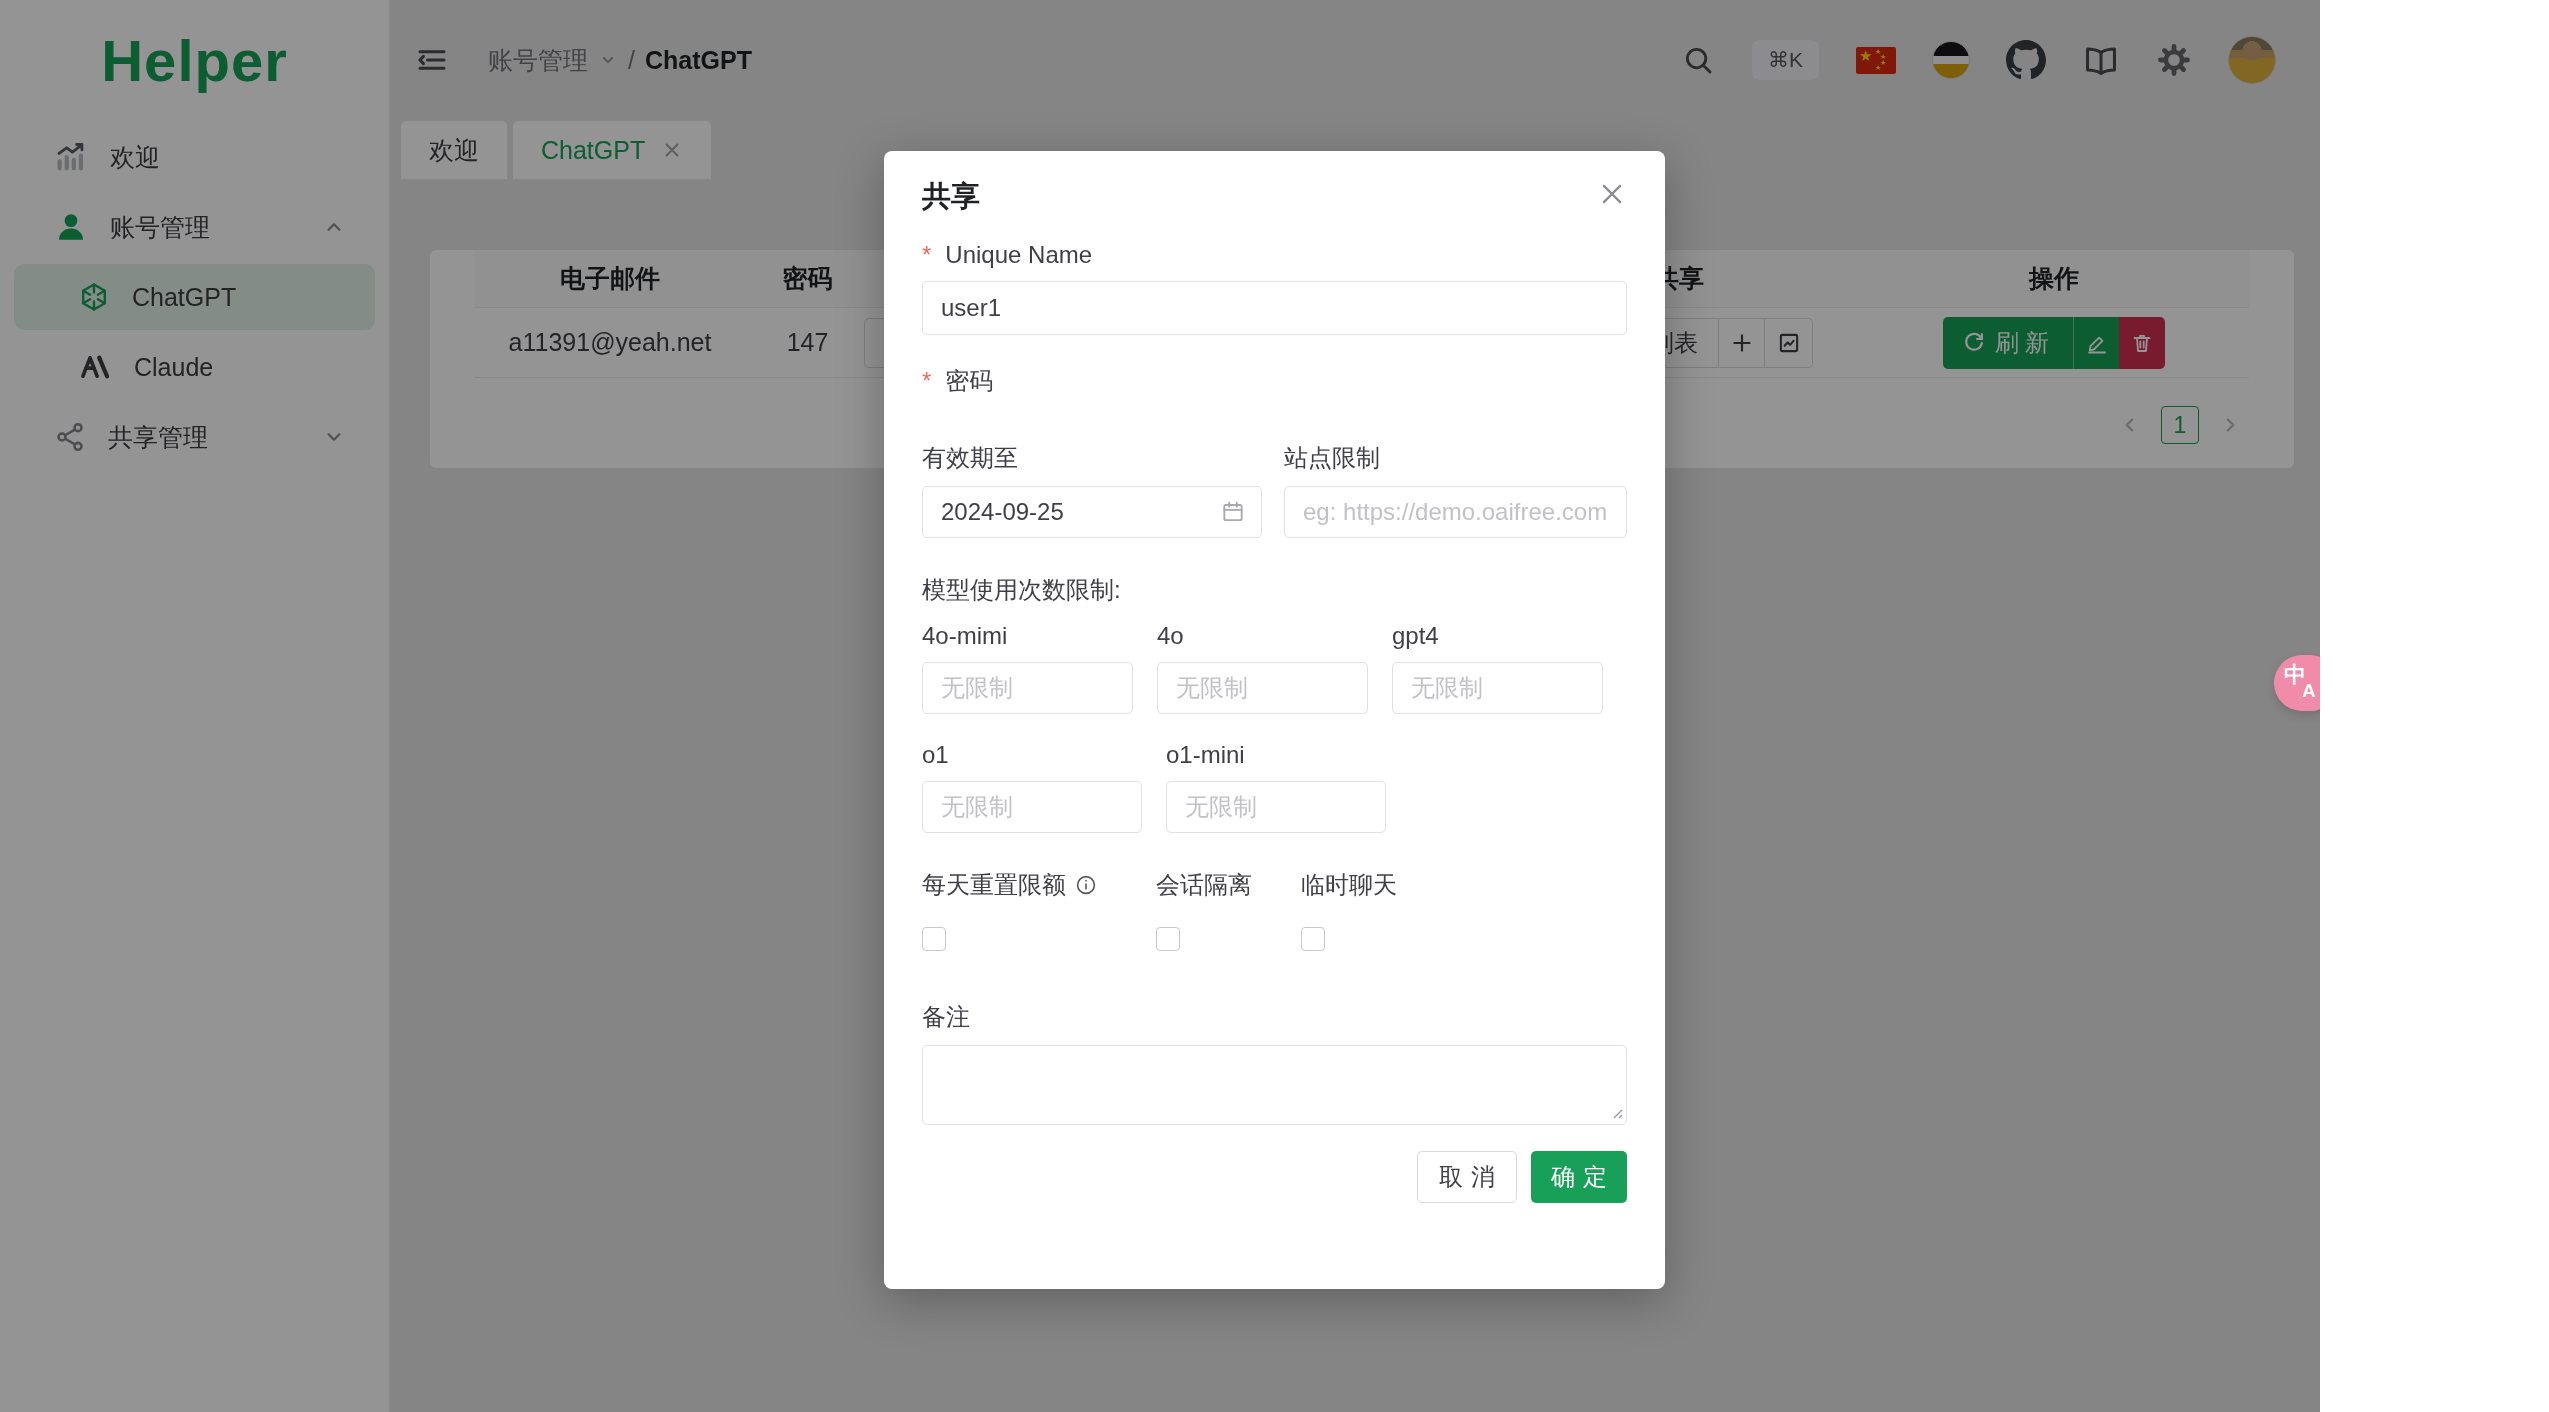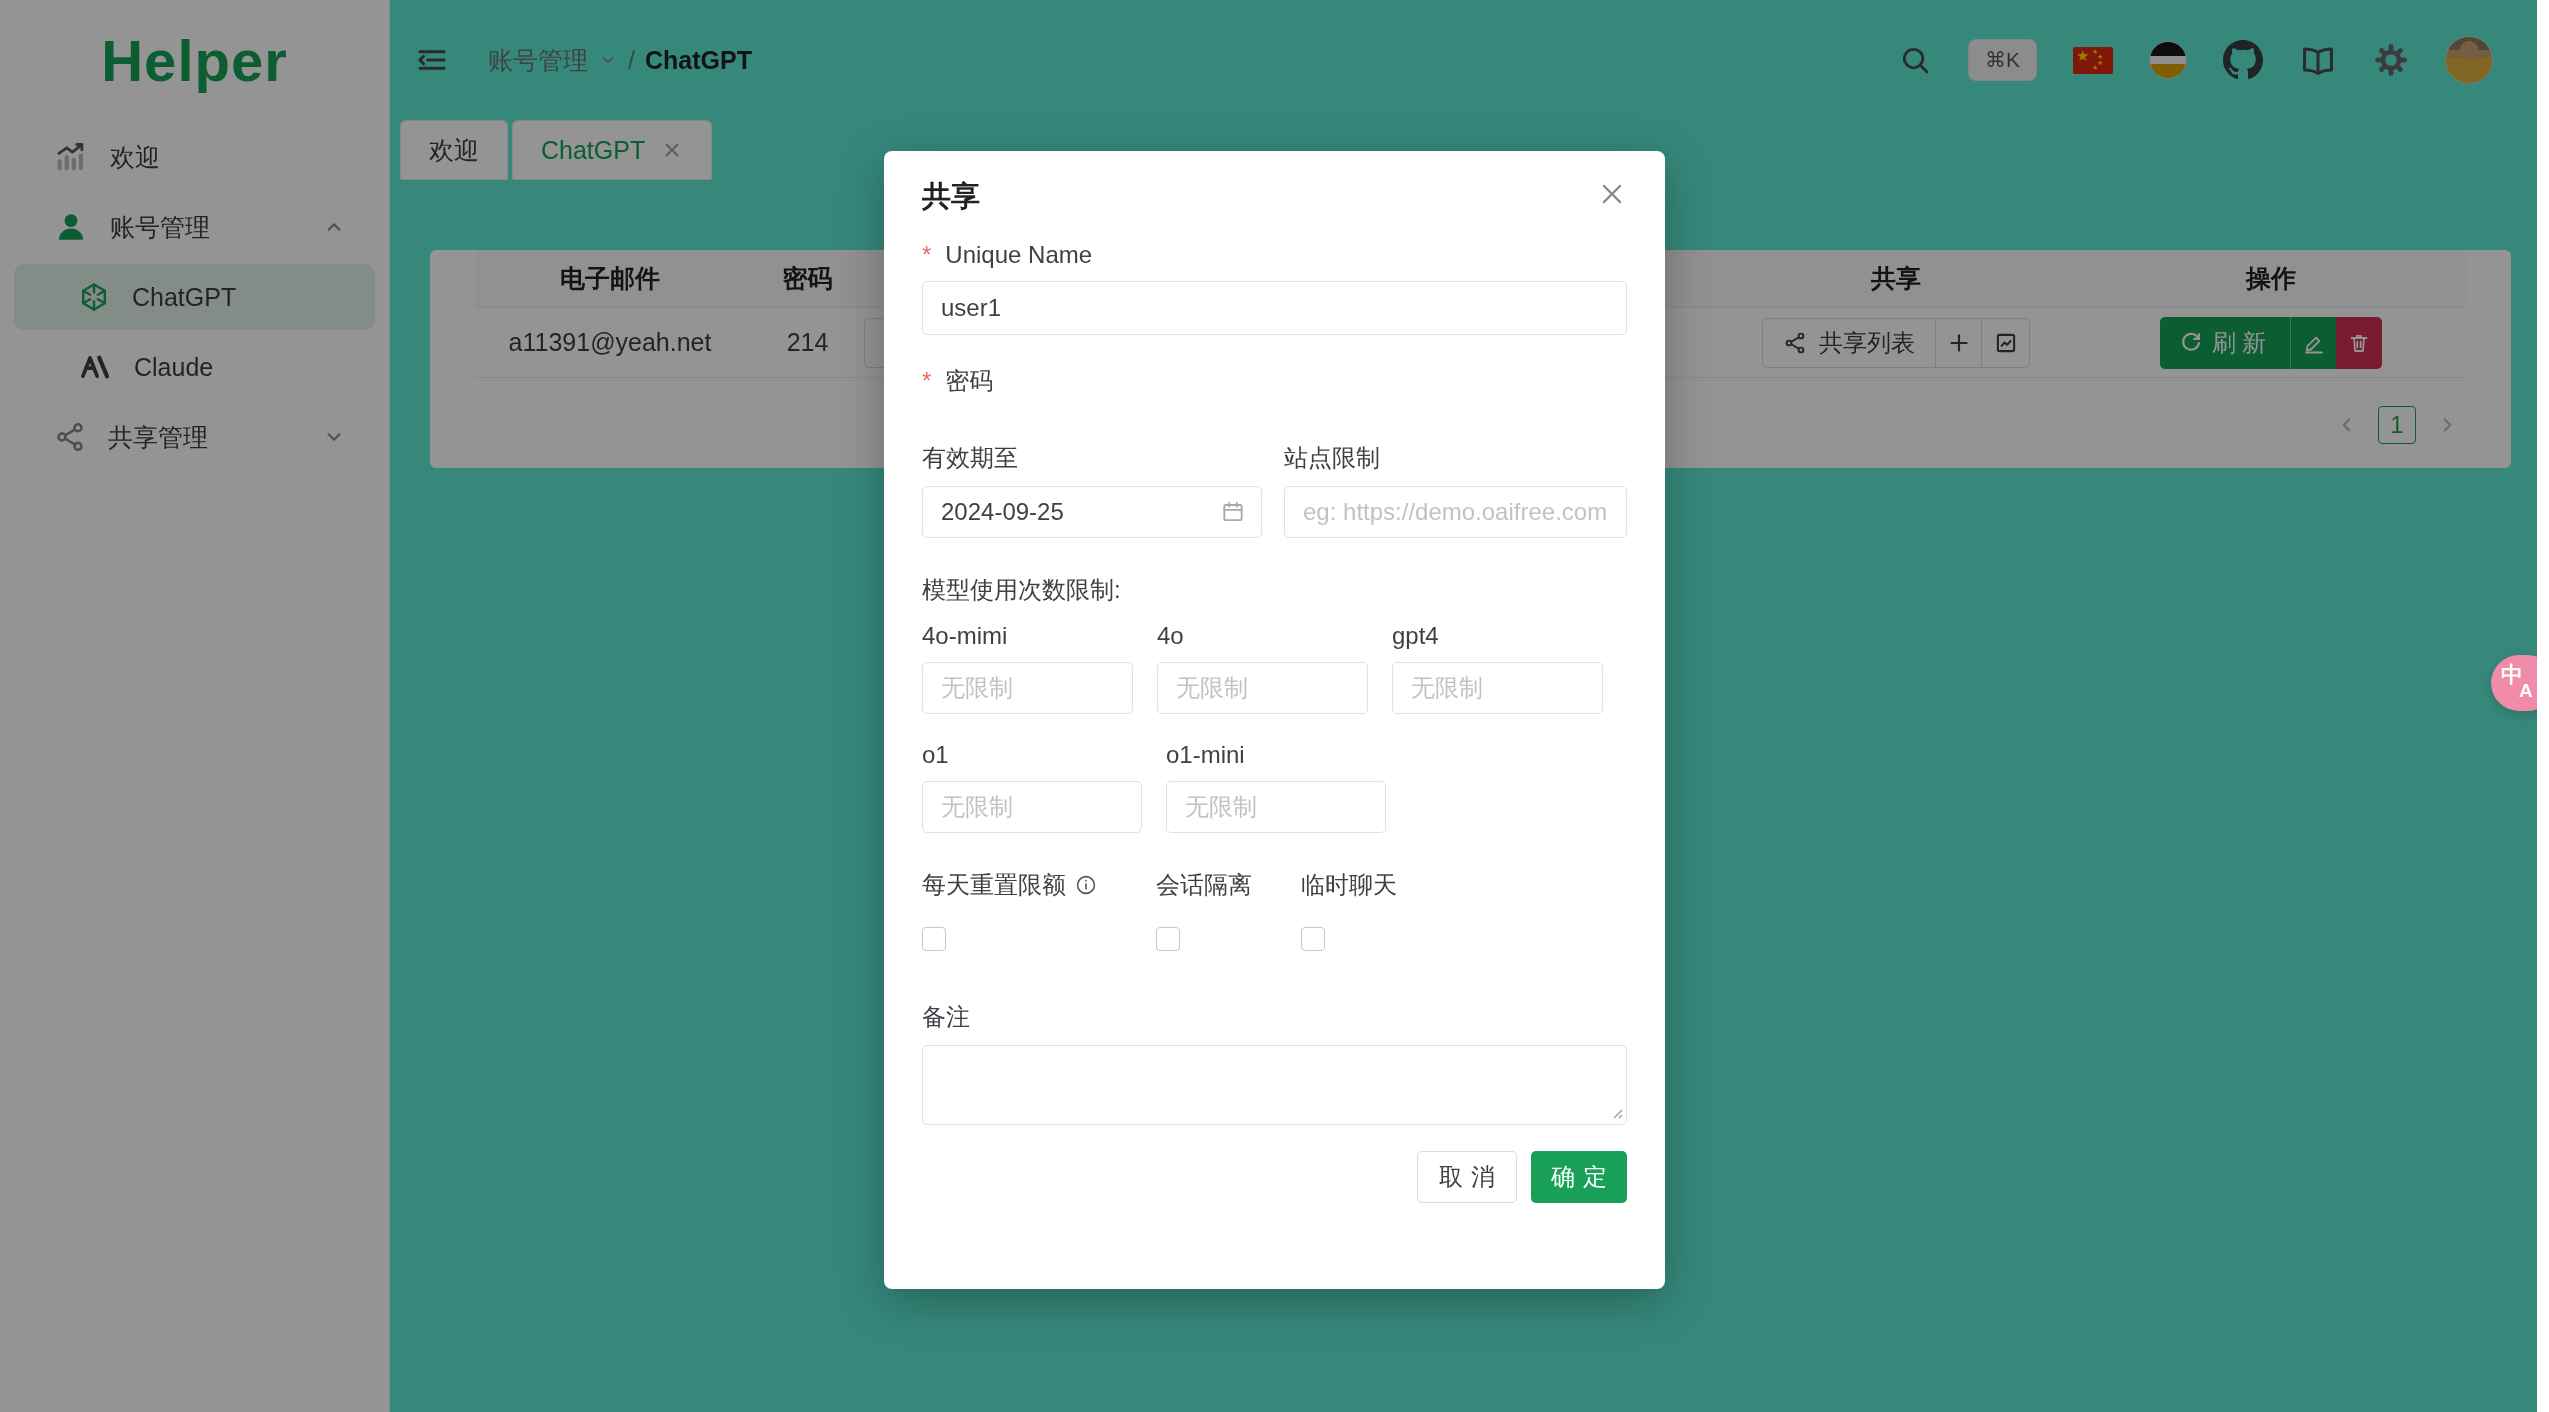--- a/index.html
+++ b/index.html
@@ -1,17 +1,17 @@
 <!DOCTYPE html>
 <html><head>
 <meta charset="utf-8">
 <style>
   * { margin:0; padding:0; box-sizing:border-box; }
   html,body { width:2549px; height:1412px; font-family:"Liberation Sans","DejaVu Sans",sans-serif; }
-  .app { position:relative; width:2537px; height:1412px; overflow:hidden; display:flex; background:#5eead4; }
+  .app { position:relative; width:2320px; height:1412px; overflow:hidden; display:flex; background:#e5e5e5; }
 
   
   .sidebar { width:390px; flex-shrink:0; background:#fff; border-right:1px solid #ececf0; z-index:1; }
   .logo { height:120px; display:flex; align-items:center; justify-content:center; color:#18a058; font-size:58px; font-weight:700; letter-spacing:1px; }
   .menu { padding:0 0 20px 0; }
   .menu-item { height:66px; margin:4px 14px; padding:0 28px 0 40px; display:flex; align-items:center; gap:22px; border-radius:10px; font-size:25px; color:#3d3d42; cursor:pointer; }
   .menu-item.sub { padding-left:64px; }
   .menu-item.selected { background:#e3f1e9; }
   .menu-item .grow { flex:1; }
   .anthropic-icon, .menu-svg { flex-shrink:0; }
@@ -251,21 +251,21 @@
           <div class="tr thead">
             <div class="c1 th">电子邮件</div>
             <div class="c2 th">密码</div>
             <div class="c3 th"></div>
             <div class="c4 th" style="justify-content:center">共享</div>
             <div class="c5 th" style="justify-content:center">操作</div>
           </div>
 
           <div class="tr trow">
             <div class="c1">a11391@yeah.net</div>
-            <div class="c2">214</div>
+            <div class="c2">147</div>
             <div class="c3">
               <div class="sliver-btn"></div>
             </div>
             <div class="c4">
               <div class="share-group">
                 <div class="seg">
                   <svg width="24" height="24" viewBox="0 0 24 24" fill="none" stroke="#3f3f44" stroke-width="1.9">
                     <circle cx="18" cy="5" r="2.4"></circle>
                       <circle cx="6" cy="12" r="2.4"></circle>
                       <circle cx="18" cy="19" r="2.4"></circle>

